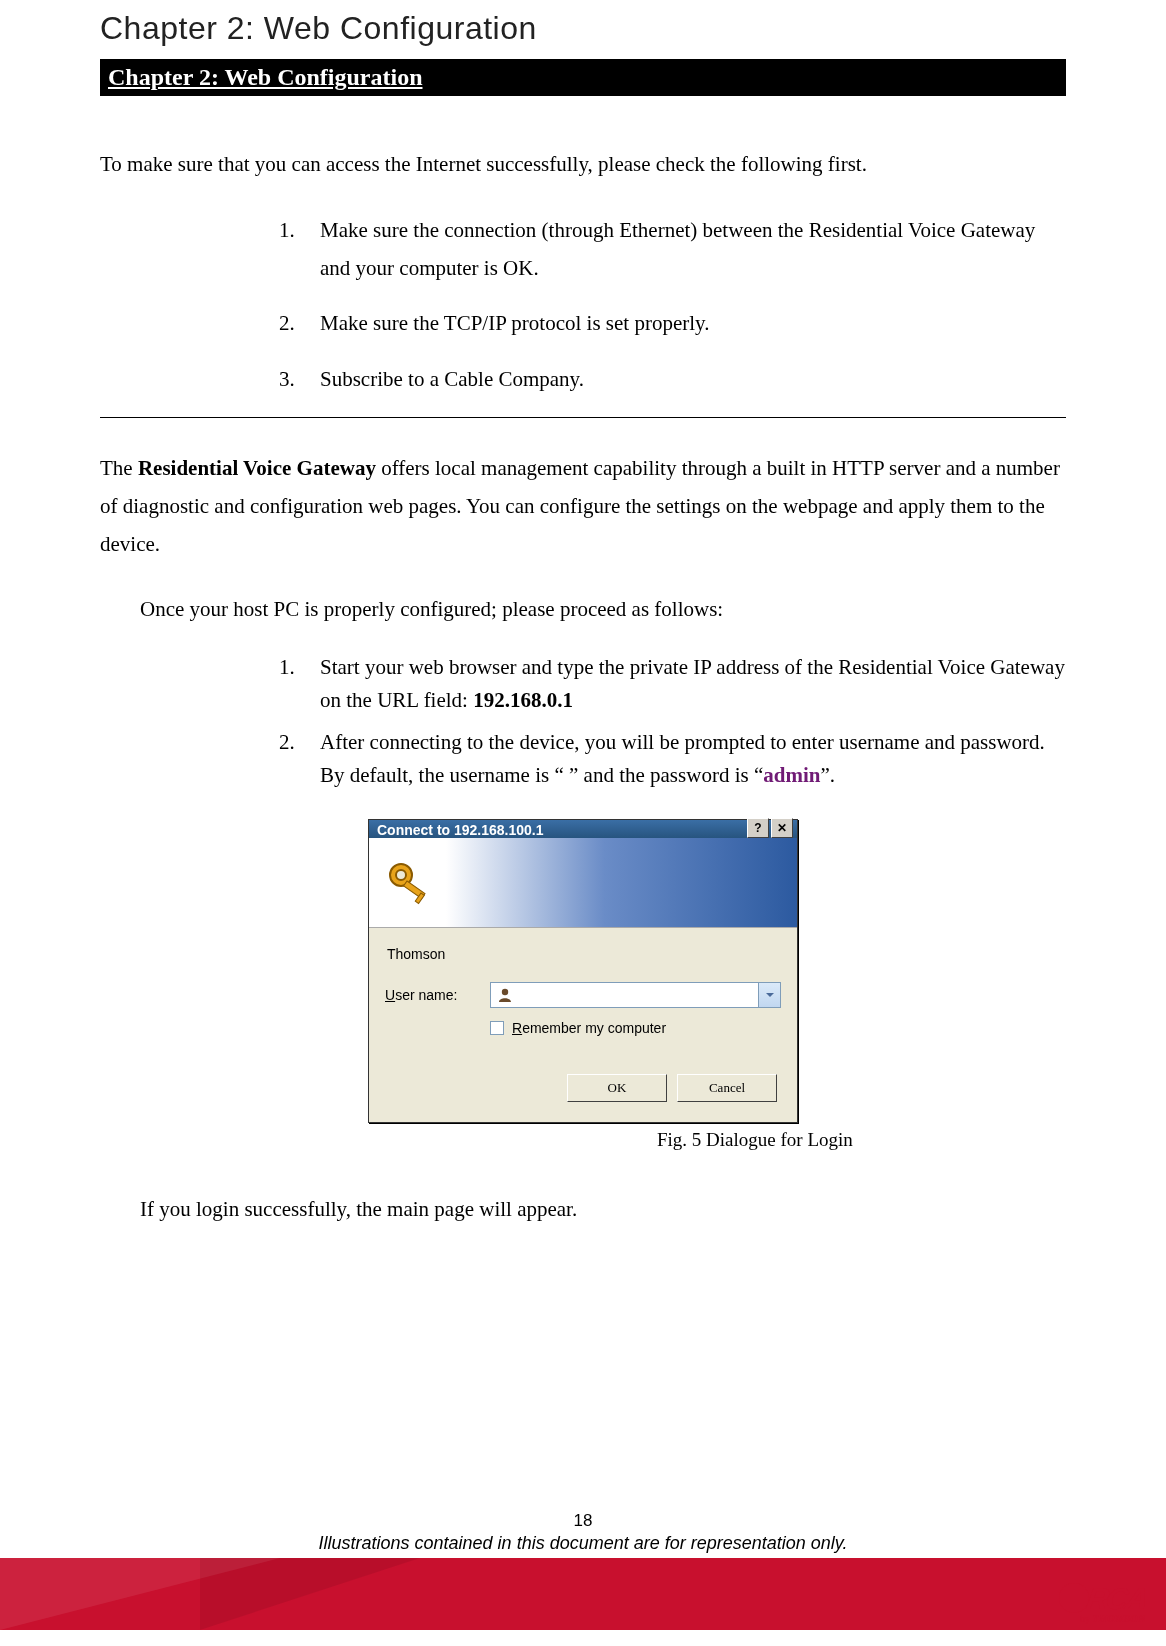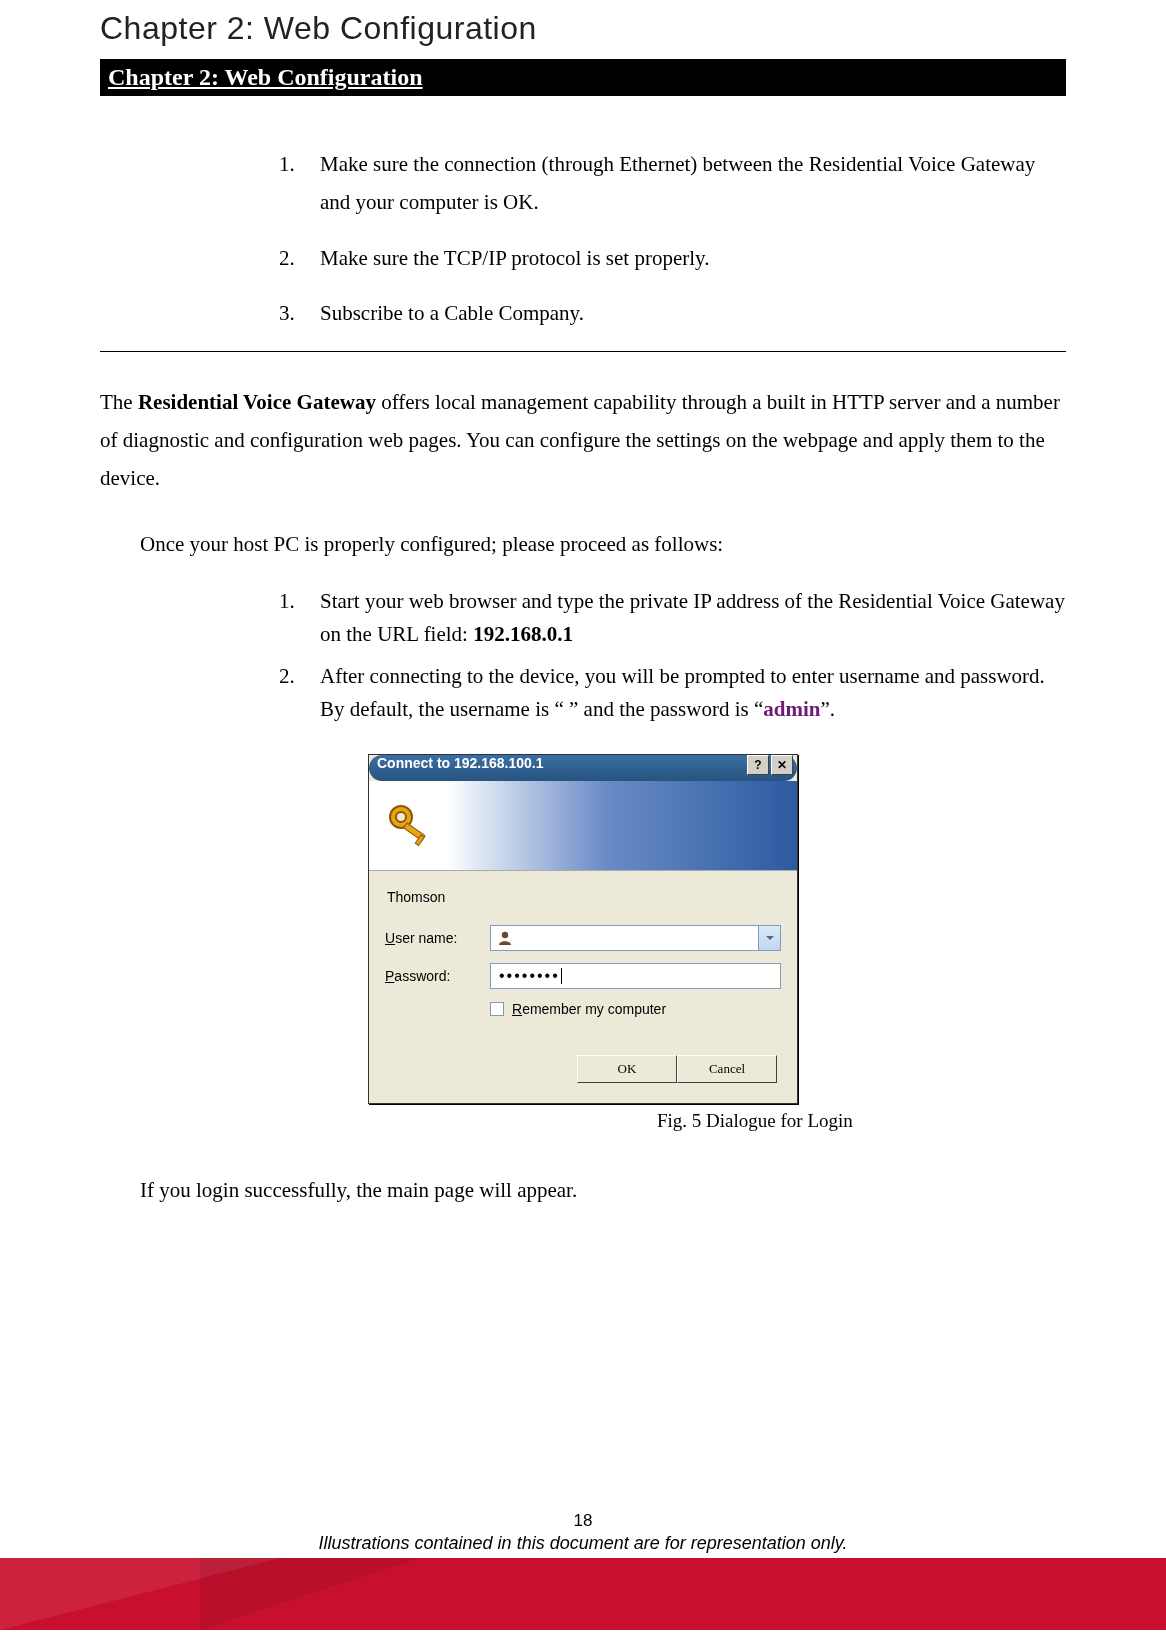--- a/index.html
+++ b/index.html
@@ -12,41 +12,41 @@
   .ol1 li { padding-left: 20px; margin-bottom: 18px; }
   .ol2 { list-style: decimal; padding-left: 200px; font-size: 21px; line-height: 1.55; }
   .ol2 li { padding-left: 20px; margin-bottom: 10px; }
   .section-title { font-size: 21px; font-weight: bold; margin-top: 55px; margin-bottom: 6px; }
   .hr { border: 0; border-top: 1px solid #000; margin-bottom: 32px; }
   .indent { font-size: 21px; line-height: 1.8; margin-left: 40px; margin-bottom: 22px; }
   .bold { font-weight: bold; }
   .bluebold { font-weight: bold; color: #701a75; }
   .dialog-wrap { display:flex; justify-content:center; margin-top: 28px; margin-bottom: 6px; }
   .dialog { width: 430px; border: 1px solid #333; background: #ece9d8; font-family: Tahoma, Arial, sans-serif; font-size: 14px; box-shadow: 1px 1px 0 #000; }
-  .titlebar { background: linear-gradient(#3a6ea5,#27547f); color: #fff; height: 26px; display:flex; align-items:flex-start; padding: 0 4px 0 8px; font-weight: bold; font-size: 14px; border-radius: 13px; }
+  .titlebar { background: linear-gradient(#3a6ea5,#27547f); color: #fff; height: 18px; display:flex; align-items:flex-end; padding: 0 4px 0 8px; font-weight: bold; font-size: 14px; }
   .titlebar .spacer { flex:1; }
   .tb-btn { width: 22px; height: 20px; background: #d4d0c8; border: 1px solid #fff; border-right-color:#404040; border-bottom-color:#404040; display:inline-flex; align-items:center; justify-content:center; font-family: Arial; font-size:12px; font-weight:bold; color:#000; margin-left:2px; line-height:1; }
   .banner { height: 90px; background: linear-gradient(to right, #fff 0%, #fff 18%, #6a8cc7 55%, #2c5aa0 100%); display:flex; align-items:center; padding-left: 14px; border-bottom: 1px solid #aaa;}
   .keys-icon { width: 52px; height: 52px; position: relative; }
   .keys-icon svg { width: 52px; height: 52px; }
   .dialog-body { padding: 18px 16px 8px 16px; }
   .realm { margin-bottom: 20px; font-size: 14px; color:#000; margin-left: 2px;}
   .row { display:flex; align-items:center; margin-bottom: 12px; }
   .row .lbl { width: 105px; font-size: 14px; }
   .row .lbl .ul { text-decoration: underline; }
   .combo { flex:1; display:flex; }
   .combo-input { flex:1; height: 26px; border: 1px solid #7f9db9; background:#fff; display:flex; align-items:center; padding: 0 6px; }
   .combo-input .mini-icon { width:16px; height:16px; margin-right:6px; }
   .combo-btn { width: 22px; height:26px; border:1px solid #7f9db9; border-left:0; background: linear-gradient(#dbeaf9,#c1d7f0); display:flex; align-items:center; justify-content:center; }
   .combo-btn svg { width:10px; height:10px; }
   .pw-input { flex:1; height:26px; border:1px solid #7f9db9; background:#fff; padding:0 8px; font-family: Arial; font-size:16px; letter-spacing:2px; display:flex; align-items:center; }
   .pw-input::after { content:""; border-right:1px solid #000; height:16px; margin-left:1px; }
   .remember-row { display:flex; align-items:center; margin-left: 105px; margin-bottom: 38px; }
   .chk { width:14px; height:14px; border:1px solid #7f9db9; background:#fff; margin-right:8px; }
-  .btn-row { display:flex; justify-content:flex-end; padding: 0 4px 12px 0; }
+  .btn-row { display:flex; justify-content:flex-end; gap: 10px; padding: 0 4px 12px 0; }
   .win-btn { width: 100px; height: 28px; border:1px solid #404040; background:#ece9d8; border-top-color:#fff; border-left-color:#fff; font-family: Tahoma; font-size:13px; display:inline-flex; align-items:center; justify-content:center; }
   .fig-caption { font-size: 19px; text-align:left; margin-left: 557px; margin-bottom: 40px; }
   .footer-area { position:absolute; left:0; right:0; bottom:16px; }
   .page-num { text-align:center; font-family: Verdana, sans-serif; font-size: 17px; margin-bottom: 2px; }
   .footer-note { text-align:center; font-family: Verdana, sans-serif; font-style: italic; font-size: 18px; margin-bottom: 4px; }
   .red-strip { height: 72px; background: #c8102e; position:relative; overflow:hidden; }
   .red-strip .tri1 { position:absolute; left:0; top:0; width:0;height:0; border-top: 72px solid rgba(255,255,255,0.08); border-right: 280px solid transparent;}
   .red-strip .tri2 { position:absolute; left:200px; top:0; width:0;height:0; border-top: 72px solid rgba(0,0,0,0.08); border-right: 220px solid transparent;}
   .logo-block { position:absolute; right: 20px; bottom: 6px; text-align:right; }
   .rca { font-family: Arial Black, Arial, sans-serif; font-weight: 900; font-style: italic; font-size: 30px; color:#c8102e; letter-spacing:-2px; line-height:0.9; transform: skewX(-10deg); display:inline-block; }
@@ -54,20 +54,21 @@
   .byline { font-size: 10px; color:#c8102e; margin-top:0px; }
   .byline .thom { font-weight:bold; font-style: italic; letter-spacing:0.5px; }
 </style>
 </head>
 <body>
 
 <div class="page">
   <h1 class="chapter-title">Chapter 2: Web Configuration</h1>
   <div class="black-bar">Chapter 2: Web Configuration</div>
 
+  <p class="para">To make sure that you can access the Internet successfully, please check the following first.</p>
 
   <ol class="ol1">
     <li>Make sure the connection (through Ethernet) between the Residential Voice Gateway and your computer is OK.</li>
     <li>Make sure the TCP/IP protocol is set properly.</li>
     <li>Subscribe to a Cable Company.</li>
   </ol>
 
   <hr class="hr">
 
   <p class="para">
@@ -117,26 +118,20 @@
               </span>
               <span></span>
             </div>
             <div class="combo-btn">
               <svg viewBox="0 0 10 10">
                   <path d="M1 3 L5 7 L9 3 Z" fill="#4a6a99"></path>
                 </svg>
             </div>
           </div>
         </div>
-        <div class="row">
-          <span class="lbl"><span class="ul">P</span><span>assword:</span></span>
-          <div class="pw-input">
-              <span>••••••••</span>
-            </div>
-        </div>
         <div class="remember-row">
           <span class="chk"></span>
           <span><span style="text-decoration:underline">R</span><span>emember my computer</span></span>
         </div>
         <div class="btn-row">
           <span class="win-btn">OK</span>
           <span class="win-btn">Cancel</span>
         </div>
       </div>
     </div>

